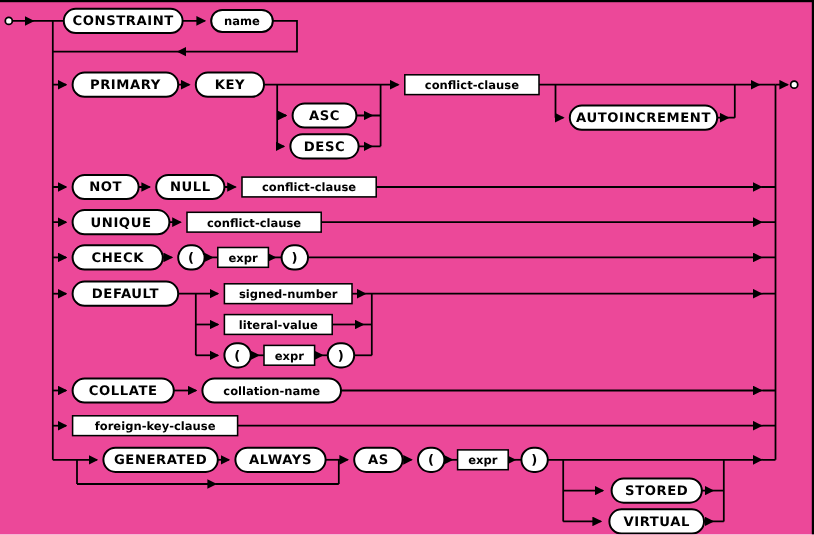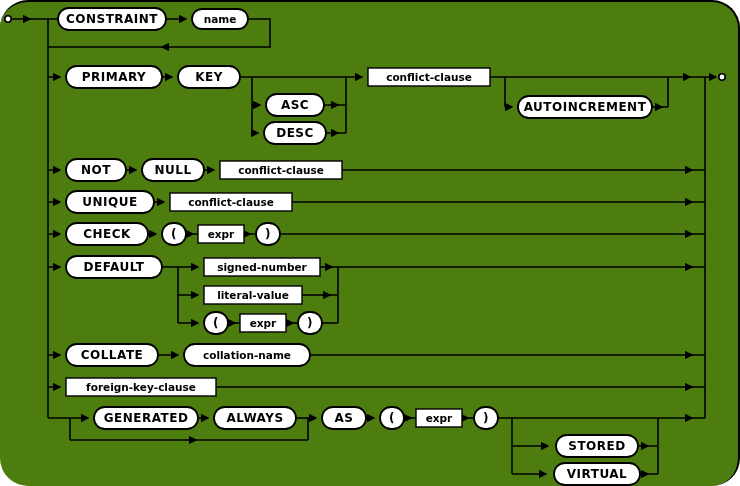--- a/index.html
+++ b/index.html
@@ -1,21 +1,20 @@
 <!DOCTYPE html>
 <html><head>
 <meta charset="utf-8">
 <style>
   html,body { margin:0; padding:0; background:#fff; }
   .stage {
-    width:740px; height:486px; position:relative; background:#4d7c0f;
+    width:740px; height:486px; position:relative; background:#ec4899;
     border-top:2px solid #000; border-right:2px solid #000;
     box-sizing:border-box; overflow:hidden;
     font-family:"DejaVu Sans", sans-serif;
-    border-radius:28px;
   }
   svg { display:block; }
   .ln   { stroke:#000; stroke-width:1.6; fill:none; }
   .pill { fill:#fff; stroke:#000; stroke-width:1.8; }
   .box  { fill:#fff; stroke:#000; stroke-width:1.4; }
   .term { fill:#fff; stroke:#000; stroke-width:1.6; }
   .kw   { font-family:"DejaVu Sans", sans-serif; font-size:12px; font-weight:bold;
           text-anchor:middle; letter-spacing:0.5px; fill:#000; }
   .nt   { font-family:"DejaVu Sans", sans-serif; font-size:10.5px; font-weight:bold;
           text-anchor:middle; fill:#000; }

